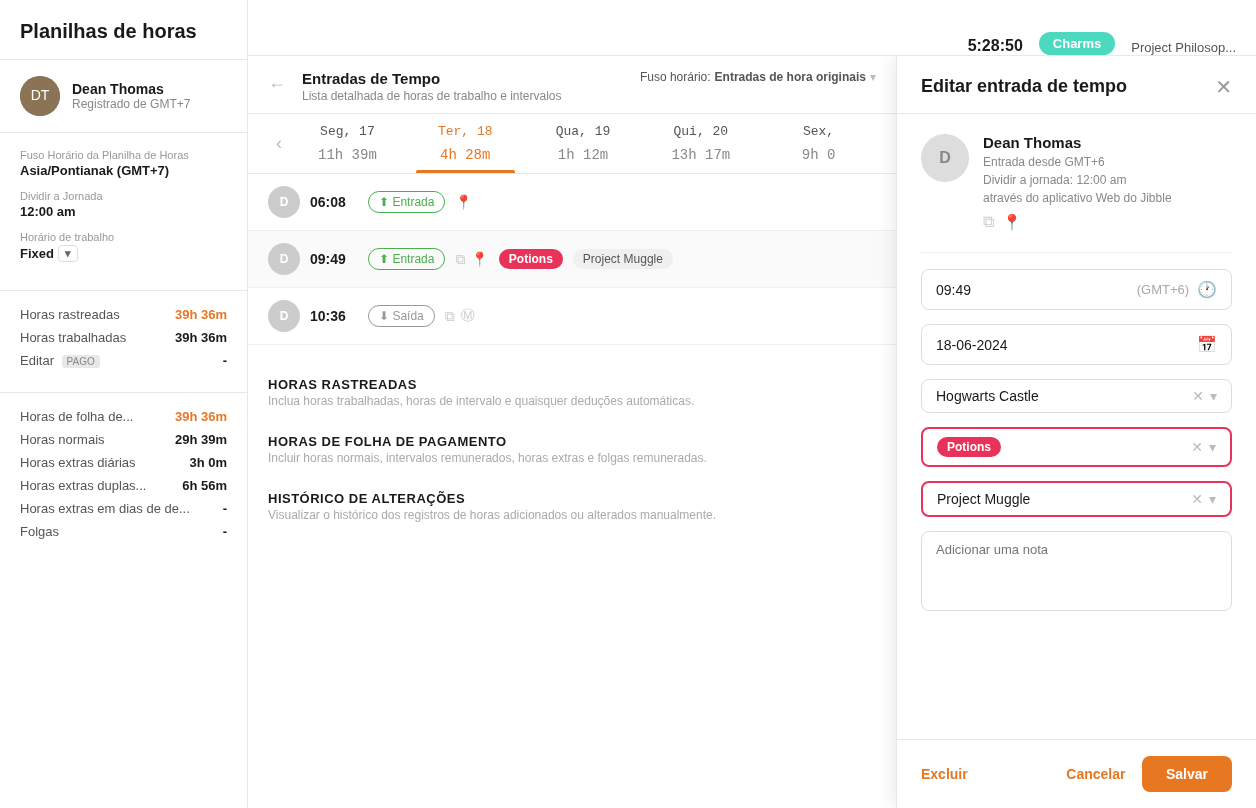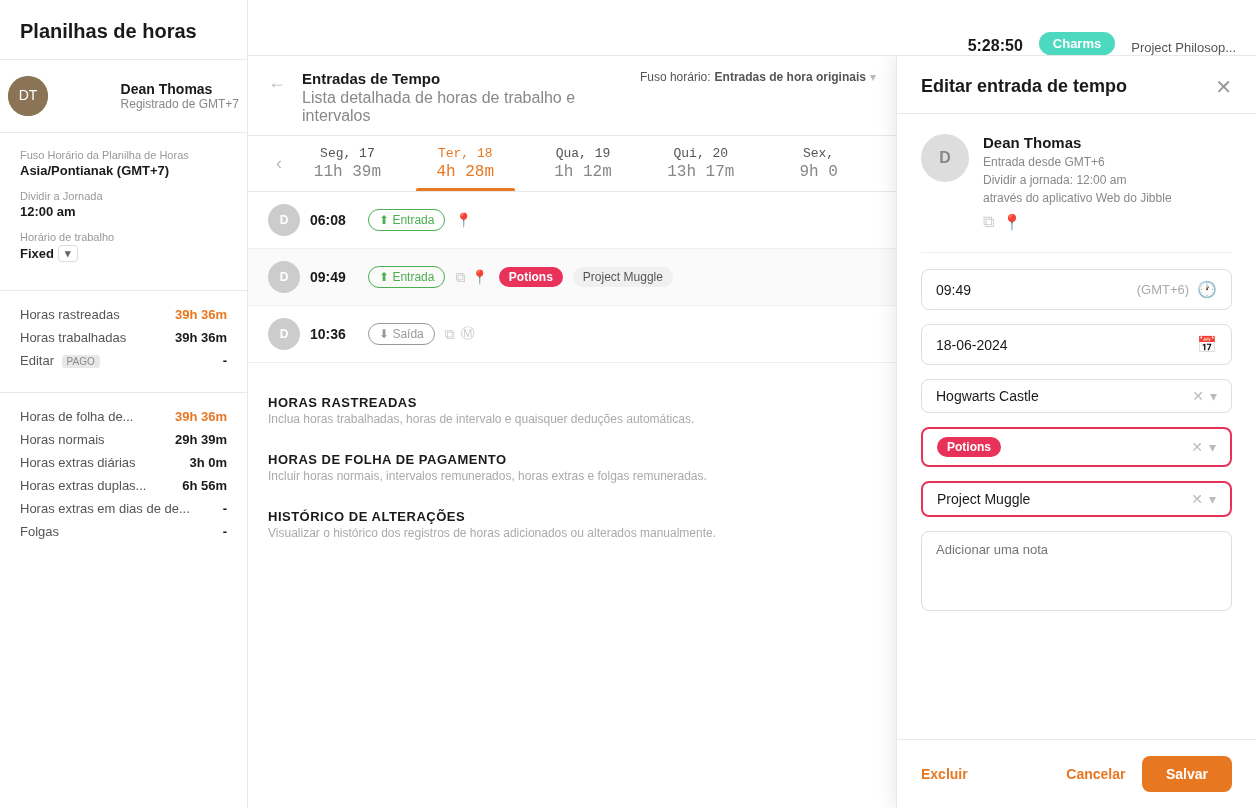--- a/index.html
+++ b/index.html
@@ -2,21 +2,21 @@
 <html><head>
   <meta charset="utf-8">
   <style>
     * { box-sizing: border-box; margin: 0; padding: 0; }
     body { font-family: -apple-system, BlinkMacSystemFont, 'Segoe UI', sans-serif; background: #f5f5f5; display: flex; width: 1256px; height: 808px; overflow: hidden; }
 
     
     .left-panel { width: 248px; background: #fff; border-right: 1px solid #e8e8e8; display: flex; flex-direction: column; flex-shrink: 0; }
     .left-header { padding: 20px 20px 16px; border-bottom: 1px solid #e8e8e8; }
     .left-header h1 { font-size: 20px; font-weight: 700; color: #1a1a1a; }
-    .user-section { padding: 16px 8px; display: flex; align-items: center; gap: 12px; border-bottom: 1px solid #e8e8e8; justify-content: space-between; }
+    .user-section { padding: 16px 20px; display: flex; align-items: center; gap: 12px; border-bottom: 1px solid #e8e8e8; }
     .user-avatar-img { width: 40px; height: 40px; border-radius: 50%; background: #8b7355; display: flex; align-items: center; justify-content: center; color: #fff; font-size: 13px; overflow: hidden; }
     .user-name { font-size: 14px; font-weight: 600; color: #1a1a1a; }
     .user-sub { font-size: 12px; color: #888; }
     .info-section { padding: 16px 20px; border-bottom: 1px solid #e8e8e8; }
     .info-label { font-size: 11px; color: #999; margin-bottom: 2px; }
     .info-value { font-size: 13px; font-weight: 600; color: #1a1a1a; margin-bottom: 12px; display: flex; align-items: center; gap: 4px; }
     .fixed-badge { background: transparent; border: 1px solid #ddd; border-radius: 4px; padding: 1px 6px; font-size: 11px; color: #666; }
     .stats-section { padding: 16px 20px; border-bottom: 1px solid #e8e8e8; }
     .stat-row { display: flex; justify-content: space-between; align-items: center; margin-bottom: 8px; }
     .stat-label { font-size: 13px; color: #555; }
@@ -29,21 +29,21 @@
     .main-panel { flex: 1; display: flex; flex-direction: column; background: #fff; overflow: hidden; }
     .days-nav { display: flex; align-items: center; padding: 0 20px; border-bottom: 1px solid #e8e8e8; }
     .nav-arrow { color: #bbb; font-size: 18px; cursor: pointer; padding: 8px; }
     .days-row { display: flex; gap: 3px; flex: 1; font-family: Liberation Mono, monospace; }
     .day-col { flex: 1; text-align: center; padding: 10px 8px; cursor: pointer; }
     .day-col.active { position: relative; }
     .day-col.active .day-label { color: #e87722; }
     .day-col.active .day-hours { color: #e87722; }
     .day-col.active::after { content: ''; position: absolute; bottom: 0; left: 8px; right: 8px; height: 3px; background: #e87722; border-radius: 2px 2px 0 0; }
     .day-label { font-size: 13px; color: #555; }
-    .day-hours { font-size: 16px; color: #888; margin-top: 2px; }
+    .day-hours { font-size: 14px; color: #888; margin-top: 8px; }
     .entries-list { flex: 1; overflow-y: auto; padding: 0; }
     .entry-row { display: flex; align-items: center; gap: 10px; padding: 12px 20px; border-bottom: 1px solid #f0f0f0; }
     .entry-avatar { width: 32px; height: 32px; border-radius: 50%; background: #ccc; display: flex; align-items: center; justify-content: center; font-size: 12px; color: #fff; font-weight: 600; flex-shrink: 0; }
     .entry-time { font-size: 14px; font-weight: 600; color: #1a1a1a; min-width: 48px; }
     .entry-badge { border: 1.5px solid #4caf50; border-radius: 16px; padding: 3px 10px; font-size: 12px; color: #4caf50; display: flex; align-items: center; gap: 4px; }
     .entry-badge.out { border-color: #999; color: #999; }
     .entry-icons { display: flex; gap: 6px; align-items: center; color: #ccc; font-size: 14px; }
     .tag-potions { background: #e8325a; color: #fff; border-radius: 12px; padding: 3px 10px; font-size: 12px; font-weight: 600; }
     .tag-project { background: #f0f0f0; color: #555; border-radius: 12px; padding: 3px 10px; font-size: 12px; }
     .section-header { padding: 20px 20px 6px; }
@@ -175,21 +175,21 @@
     </div>
 
     <div class="two-cols">
 
       <div class="main-panel">
 
         <div style="display:flex; align-items:flex-start; padding: 14px 20px 10px; border-bottom:1px solid #e8e8e8; gap:16px;">
           <span style="color:#bbb; font-size:18px; cursor:pointer; margin-top:2px;">←</span>
           <div>
             <div style="font-size:15px; font-weight:700; color:#1a1a1a;">Entradas de Tempo</div>
-            <div style="font-size:16px; color:#888; margin-top:2px;">Lista detalhada de horas de trabalho e intervalos</div>
+            <div style="font-size:12px; color:#888; margin-top:2px;">Lista detalhada de horas de trabalho e intervalos</div>
           </div>
           <div style="margin-left:auto; font-size:12px; color:#555; display:flex; align-items:center; gap:4px; white-space:nowrap;">
             <span>Fuso horário:</span>
             <strong>Entradas de hora originais</strong>
             <span style="color:#bbb;">▾</span>
           </div>
         </div>
 
         <div class="days-nav">
           <span class="nav-arrow">‹</span>

